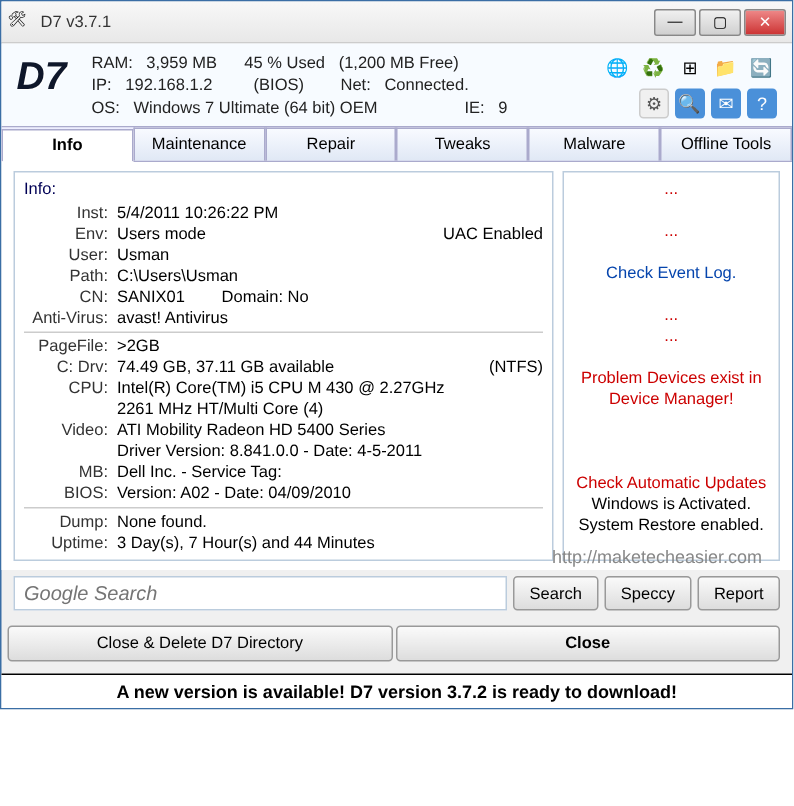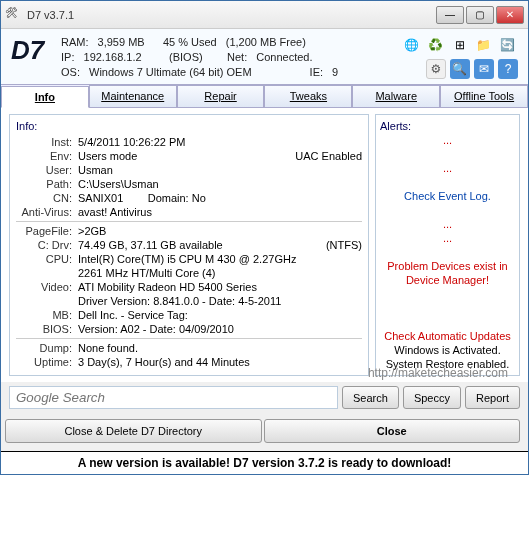--- a/index.html
+++ b/index.html
@@ -18,21 +18,21 @@
 .sysinfo { flex: 1; line-height: 15px; color: #222; font-size: 11px; }
 .sysinfo .row span { margin-right: 6px; }
 .toolbar-icons { display: flex; flex-direction: column; align-items: flex-end; gap: 4px; }
 .iconrow { display: flex; gap: 4px; }
 .ticon { width: 20px; height: 20px; border-radius: 3px; display: flex; align-items: center; justify-content: center; font-size: 12px; cursor: pointer; }
 .ticon.blue { background: #4a90d9; color: #fff; }
 .ticon.mail { background: #4a90d9; color: #fff; }
 .ticon.gear { background: #f0f0f0; color: #555; border:1px solid #ccc;}
 
 .tabs { display: flex; border-bottom: 1px solid #aac; background: #eef; }
-.tab { flex: 1; text-align: center; padding: 4px 6px; border: 1px solid #aac; border-bottom: none; background: linear-gradient(#f8faff,#e0e8f5); cursor: pointer; font-size: 11px; text-decoration: underline; }
+.tab { flex: 1; text-align: center; padding: 4px 6px; border: 1px solid #aac; border-bottom: none; background: linear-gradient(#f8faff,#e0e8f5); cursor: pointer; font-size: 11px; }
 .tab.active { background: #fff; font-weight: bold; border-bottom: 1px solid #fff; position: relative; top: 1px; }
 
 .content { display: flex; padding: 6px 8px; gap: 6px; background: #fff; }
 .info-panel { flex: 1; border: 1px solid #bcd; padding: 4px 6px; font-size: 11px; line-height: 14px; }
 .info-panel .title { color: #005; margin-bottom: 2px; }
 .info-panel .kvrow { display: flex; }
 .info-panel .key { width: 56px; text-align: right; margin-right: 6px; color: #333; }
 .info-panel .val { flex: 1; color: #000; }
 .info-panel .val .right { float: right; }
 .info-panel hr { border: none; border-top: 1px solid #ccc; margin: 2px 0; }
@@ -187,21 +187,20 @@
           <div class="key">Dump:</div>
           <div class="val">None found.</div>
         </div>
       <div class="kvrow">
           <div class="key">Uptime:</div>
           <div class="val">3 Day(s), 7 Hour(s) and 44 Minutes</div>
         </div>
     </div>
 
     <div class="alerts-panel">
-      <div class="title">Alerts:</div>
       <div class="dots">...</div>
       <br>
       <div class="dots">...</div>
       <br>
       <div class="link">Check Event Log.</div>
       <br>
       <div class="dots">...</div>
       <div class="dots">...</div>
       <br>
       <div class="warn">Problem Devices exist in Device Manager!</div>

